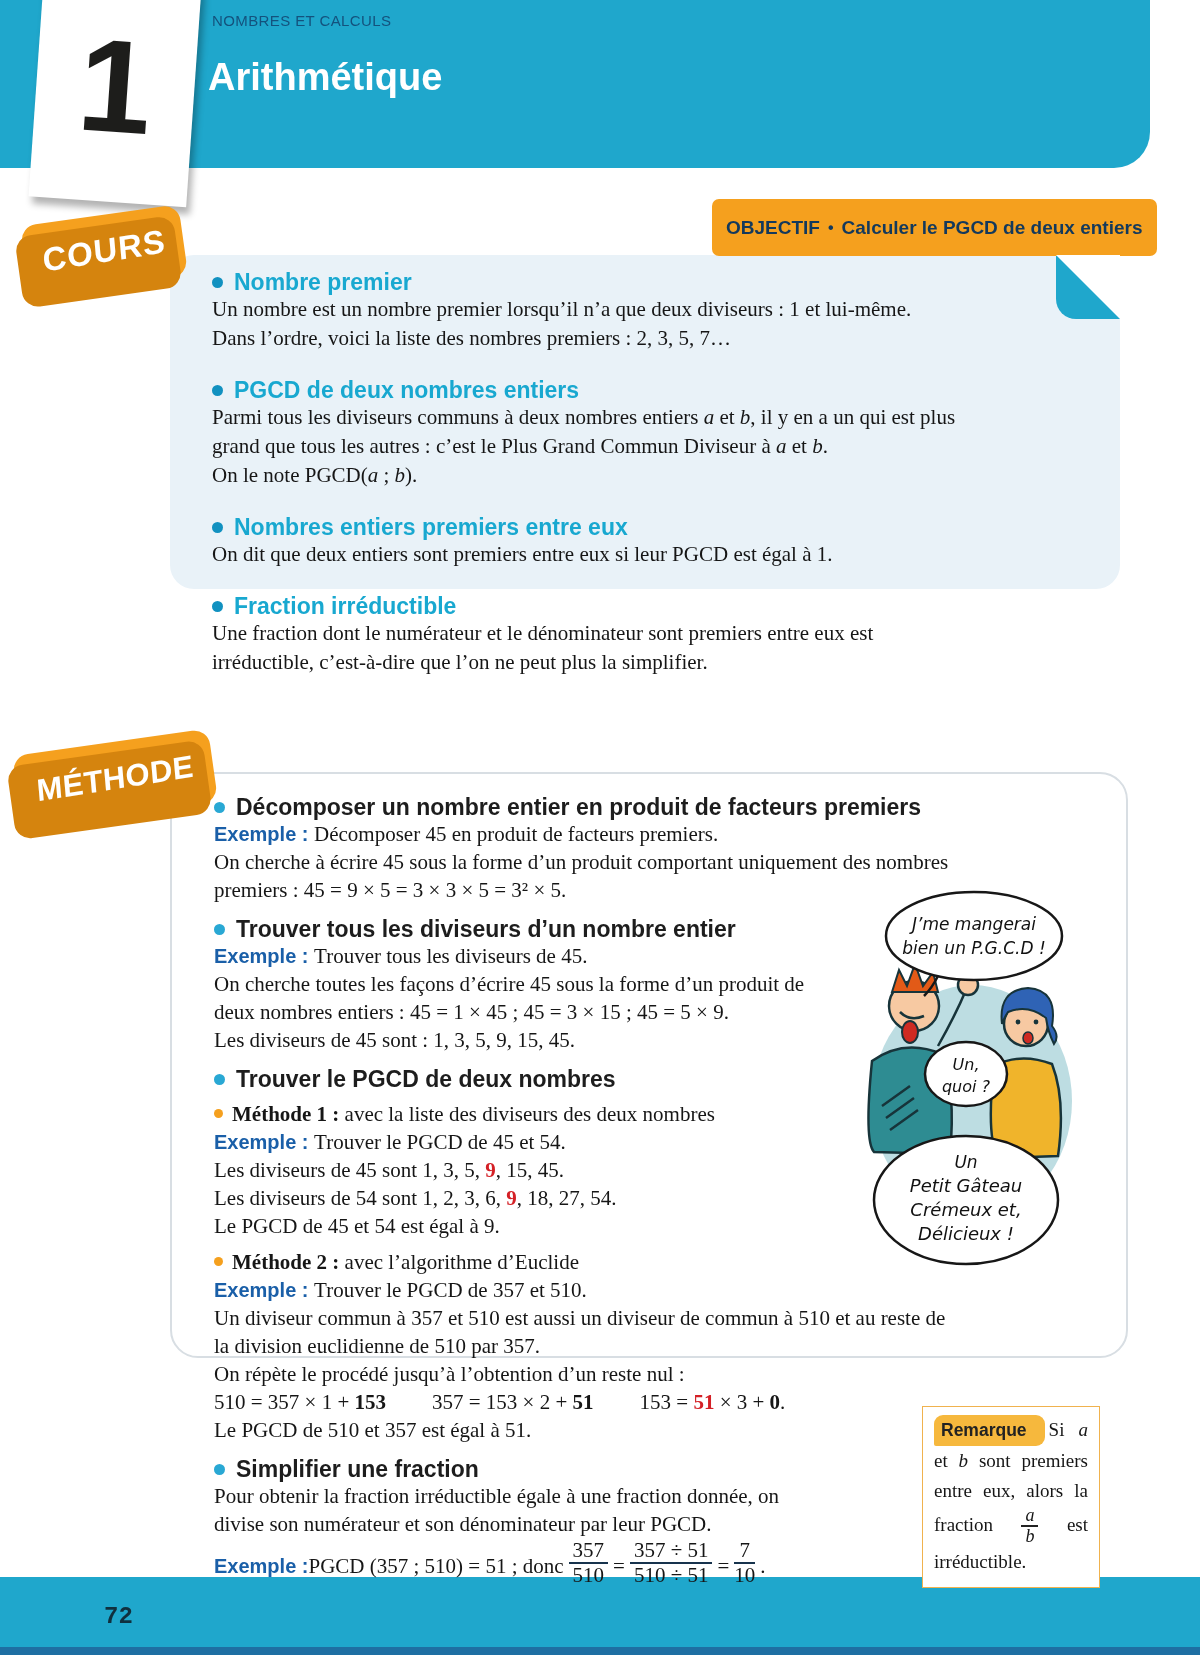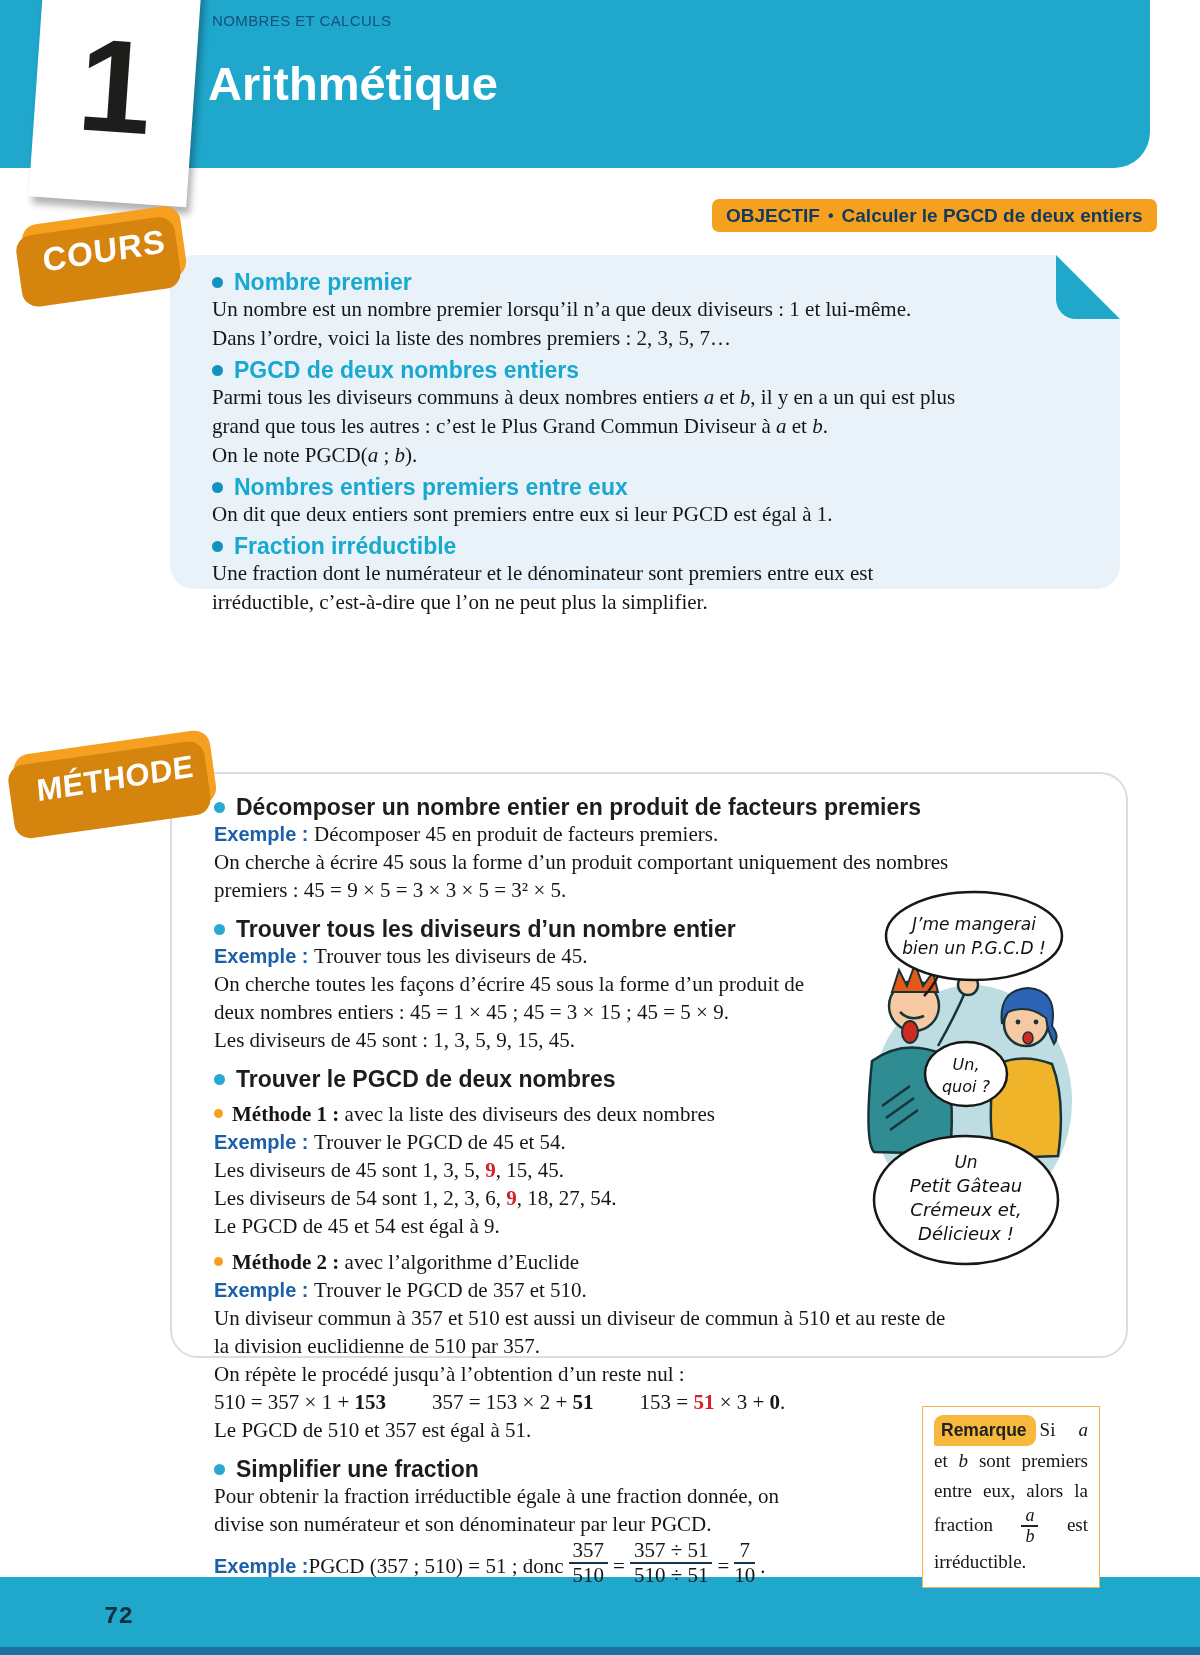--- a/index.html
+++ b/index.html
@@ -9,22 +9,22 @@
   
   .band{position:absolute;left:0;top:0;width:1150px;height:168px;background:var(--band);
         border-radius:0 0 36px 0;}
   .chapter-card{position:absolute;left:36px;top:-18px;width:158px;height:220px;background:#fff;
         transform:rotate(4deg);box-shadow:4px 7px 7px rgba(0,0,0,.30);z-index:3;}
   .chapter-num{font-family:"Liberation Sans",sans-serif;font-weight:bold;font-size:132px;
         color:#1d1d1b;text-align:center;line-height:210px;}
   .category{position:absolute;left:212px;top:12px;font-family:"Liberation Sans",sans-serif;
         font-weight:normal;font-size:15px;letter-spacing:.4px;color:var(--navy);}
   .page-title{position:absolute;left:208px;top:56px;font-family:"Liberation Sans",sans-serif;
-        font-weight:bold;font-size:47px;color:#fff;}
-  .objectif{position:absolute;left:712px;top:199px;height:33px;padding:0 14px;background:var(--orange);
+        font-weight:bold;font-size:38px;color:#fff;}
+  .objectif{position:absolute;left:712px;top:199px;height:33px;padding:12px 14px;background:var(--orange);
         border-radius:7px;display:flex;align-items:center;gap:8px;z-index:3;
         font-family:"Liberation Sans",sans-serif;color:#13395c;font-size:19px;}
   .objectif .obj-label{font-weight:bold;}
   .objectif .obj-sep{font-weight:bold;font-size:16px;}
   .objectif .obj-text{font-weight:bold;}
 
   
   .tab-badge{position:absolute;background:var(--orange);border-radius:16px;display:flex;
         align-items:center;justify-content:center;transform:rotate(-8deg);z-index:5;
         font-family:"Liberation Sans",sans-serif;font-weight:bold;color:#fff;}
@@ -36,21 +36,21 @@
 
   
   .cours-box{position:absolute;left:170px;top:255px;width:950px;height:334px;background:#e9f2f8;
         border-radius:24px 0 24px 24px;z-index:2;box-sizing:border-box;padding:14px 36px 0 42px;}
   .fold-cyan{position:absolute;left:1056px;top:255px;width:64px;height:64px;background:var(--band);
         border-radius:0 0 0 20px;z-index:2;}
   .fold-cut{position:absolute;left:1056px;top:255px;width:64px;height:64px;background:#fff;
         clip-path:polygon(0 0,100% 0,100% 100%);z-index:3;}
 
   .c-h{display:flex;align-items:center;gap:11px;font-family:"Liberation Sans",sans-serif;
-        font-weight:bold;font-size:23px;color:var(--cyanhead);line-height:26px;margin-top:4px;}
+        font-weight:bold;font-size:23px;color:var(--cyanhead);line-height:26px;margin-top:24px;}
   .c-h:first-child{margin-top:0;}
   .dot-cyan{width:11px;height:11px;border-radius:50%;background:#1191c0;flex:0 0 auto;}
   .c-line,.m-line{font-size:21px;line-height:29px;}
   .m-line{line-height:28px;}
 
   
   .methode-box{position:absolute;left:170px;top:772px;width:958px;height:586px;background:#fff;
         border:2.5px solid #d8dee3;border-radius:28px;z-index:2;box-sizing:border-box;
         padding:18px 38px 10px 42px;}
   .m-h{display:flex;align-items:center;gap:11px;font-family:"Liberation Sans",sans-serif;
@@ -71,21 +71,21 @@
         margin:0 5px;line-height:1.08;position:relative;top:-3px;}
   .frac .fn{padding:0 4px;border-bottom:2px solid #17334d;}
   .frac.it{font-style:italic;}
   .m-line.frac-line{margin-top:4px;display:flex;align-items:center;}
 
   
   .remarque{position:absolute;left:922px;top:1406px;width:178px;background:#fff;
         border:1.5px solid #f0b24e;box-sizing:border-box;padding:8px 11px 10px 11px;z-index:6;
         font-size:19px;line-height:30px;text-align:justify;}
   .remarque .r-label{display:inline-block;background:#f6b83d;border-radius:9px 9px 9px 2px;
-        padding:0 9px 1px 7px;font-family:"Liberation Sans",sans-serif;font-weight:bold;
+        padding:0 18px 1px 7px;font-family:"Liberation Sans",sans-serif;font-weight:bold;
         font-size:17.5px;color:#222;margin-right:4px;}
   .remarque .frac{font-size:18px;top:0;}
   .remarque .frac .fn{border-bottom-color:#222;}
 
   
   .cartoon{position:absolute;left:852px;top:886px;width:244px;height:392px;z-index:5;}
   .cartoon text{font-family:"DejaVu Sans",sans-serif;font-style:italic;fill:#111;}
 
   
   .foot-band{position:absolute;left:0;top:1577px;width:1200px;height:78px;background:var(--band);z-index:1;}

